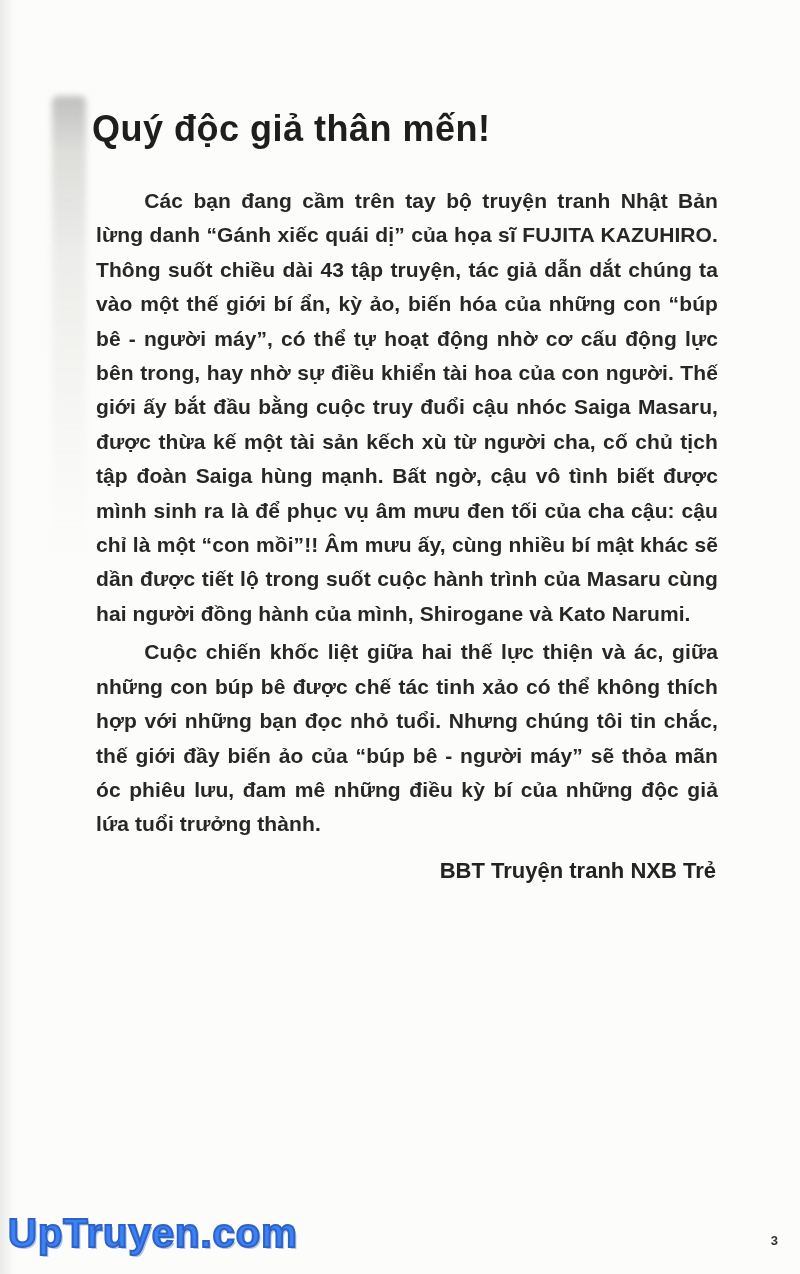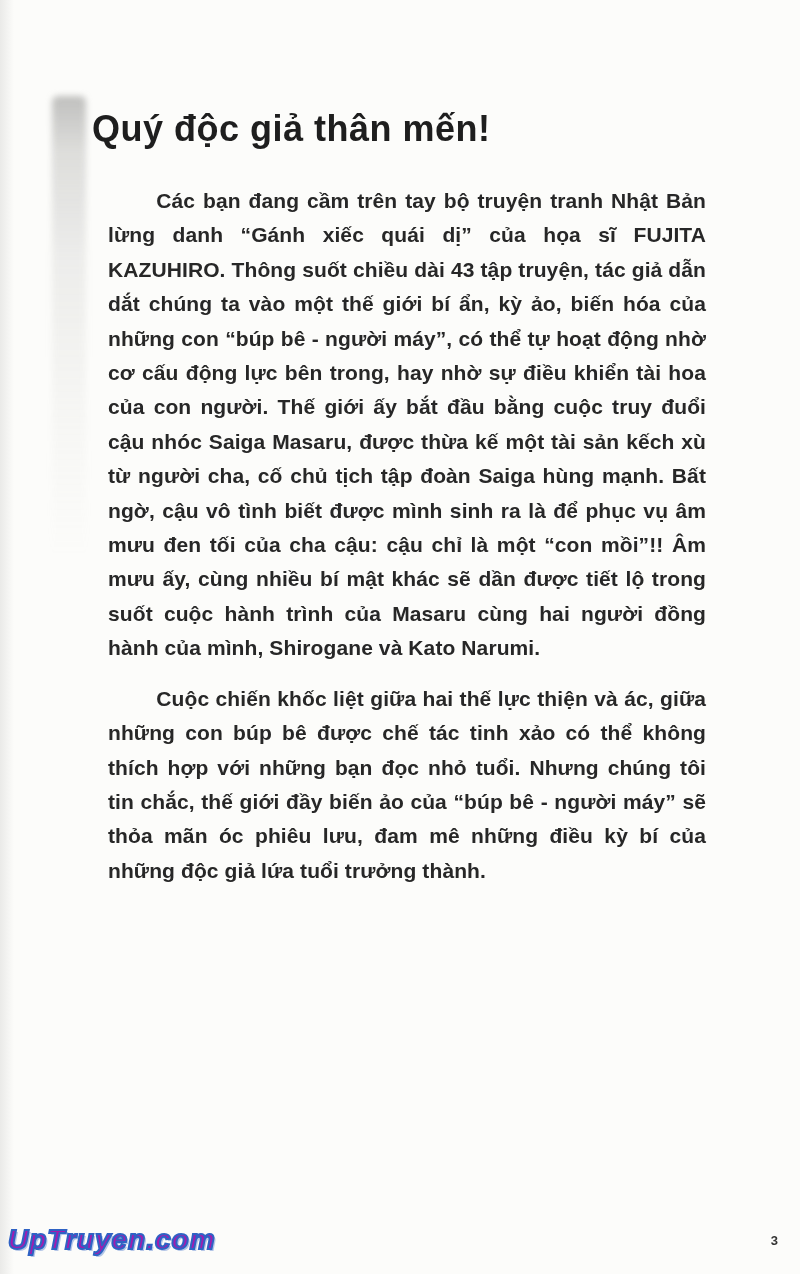--- a/index.html
+++ b/index.html
@@ -47,48 +47,47 @@
     color: #262626;
   }
   .title {
     font-size: 36px;
     font-weight: bold;
     letter-spacing: 0.5px;
     color: #1e1e1e;
     margin: 0 0 34px 0;
   }
   .body-par {
-    margin: 16px;
+    margin: 4px;
     font-size: 21px;
     font-weight: bold;
     line-height: 34.4px;
     text-align: justify;
     text-indent: 2.3em;
     color: #272727;
     letter-spacing: 0.1px;
   }
   .signature {
     margin-top: 16px;
     text-align: right;
     padding-right: 6px;
     font-size: 22px;
     font-weight: bold;
     color: #232323;
   }
   .watermark {
     position: absolute;
     left: 8px;
     bottom: 18px;
-    font-size: 28px;
+    font-size: 40px;
     font-weight: bold;
     letter-spacing: 1px;
-    color: #a21caf;
+    color: #3b82f6;
     -webkit-text-stroke: 2px #2f62c4;
     text-shadow: 2px 2px 0 rgba(47,98,196,0.35);
-    font-style: italic;
   }
   .page-number {
     position: absolute;
     right: 22px;
     bottom: 26px;
     font-size: 13px;
     font-weight: bold;
     color: #333333;
   }
 </style>
@@ -101,19 +100,20 @@
   <div class="scan-shadow-left"></div>
 
   <div class="content">
     <h1 class="title">Quý độc giả thân mến!</h1>
 
     <p class="body-par">Các bạn đang cầm trên tay bộ truyện tranh Nhật Bản lừng danh “Gánh xiếc quái dị” của họa sĩ FUJITA KAZUHIRO. Thông suốt chiều dài 43 tập truyện, tác giả dẫn dắt chúng ta vào một thế giới bí ẩn, kỳ ảo, biến hóa của những con “búp bê - người máy”, có thể tự hoạt động nhờ cơ cấu động lực bên trong, hay nhờ sự điều khiển tài hoa của con người. Thế giới ấy bắt đầu bằng cuộc truy đuổi cậu nhóc Saiga Masaru, được thừa kế một tài sản kếch xù từ người cha, cố chủ tịch tập đoàn Saiga hùng mạnh. Bất ngờ, cậu vô tình biết được mình sinh ra là để phục vụ âm mưu đen tối của cha cậu: cậu chỉ là một “con mồi”!! Âm mưu ấy, cùng nhiều bí mật khác sẽ dần được tiết lộ trong suốt cuộc hành trình của Masaru cùng hai người đồng hành của mình, Shirogane và Kato Narumi.</p>
 
     <p class="body-par">Cuộc chiến khốc liệt giữa hai thế lực thiện và ác, giữa những con búp bê được chế tác tinh xảo có thể không thích hợp với những bạn đọc nhỏ tuổi. Nhưng chúng tôi tin chắc, thế giới đầy biến ảo của “búp bê - người máy” sẽ thỏa mãn óc phiêu lưu, đam mê những điều kỳ bí của những độc giả lứa tuổi trưởng thành.</p>
 
 
+    <div class="signature">BBT Truyện tranh NXB Trẻ</div>
   </div>
 
   <div class="watermark">UpTruyen.com</div>
 
   <div class="page-number">3</div>
 
 </div>
 
 </body></html>

